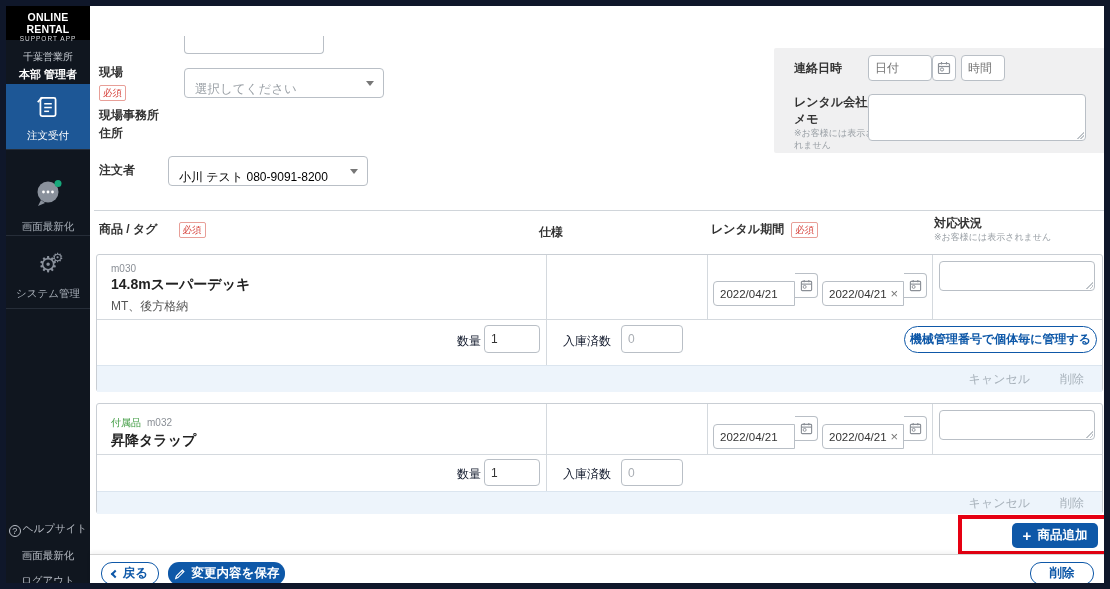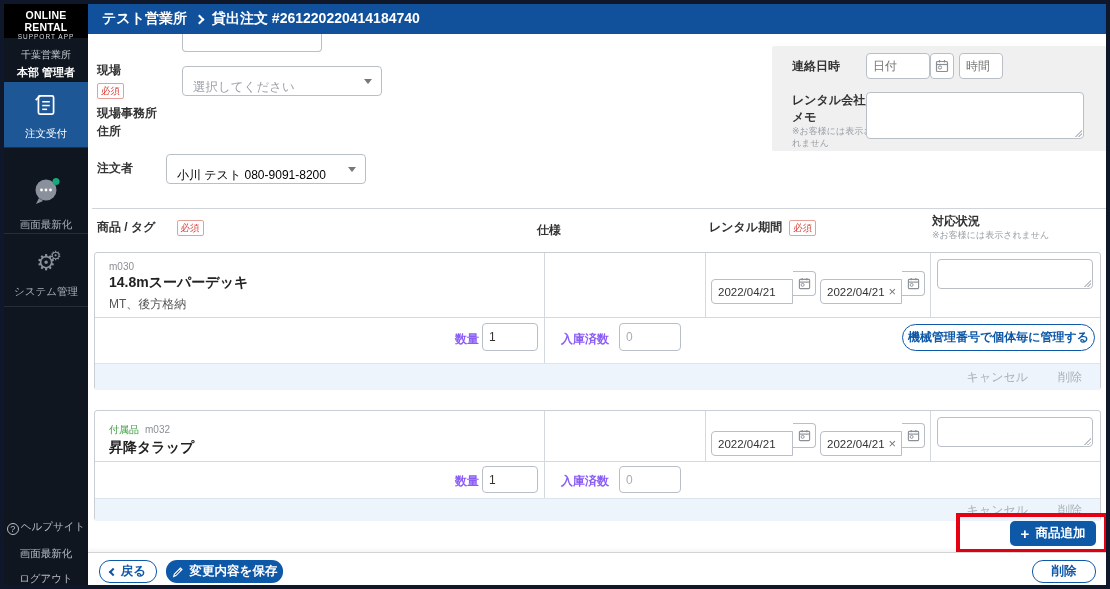--- a/index.html
+++ b/index.html
@@ -1,17 +1,17 @@
 <!DOCTYPE html>
 <html><head>
 <meta charset="utf-8">
 <style>
   * { box-sizing: border-box; margin: 0; padding: 0; }
   body { font-family: "Liberation Sans", "DejaVu Sans", sans-serif; background:#fff; }
-  .screen { position:relative; width:1110px; height:589px; border:4px solid #0f172a; background:#fff; overflow:hidden; }
+  .screen { position:relative; width:1110px; height:589px; border:6px solid #0f172a; background:#fff; overflow:hidden; }
   .abs { position:absolute; }
 
   
   .sidebar { position:absolute; left:0; top:0; width:84px; height:100%; background:#10161f; color:#aab1ba; }
   .logo { height:34px; background:#000; color:#fff; text-align:center; padding-top:5px; }
   .logo .l1 { font-size:10.5px; font-weight:bold; letter-spacing:0.2px; }
   .logo .l2 { font-size:6.5px; letter-spacing:1px; color:#d7dadf; }
   .userbox { text-align:center; margin-top:10px; }
   .userbox .office { font-size:10px; color:#c2c7ce; }
   .userbox .uname { font-size:11px; font-weight:bold; color:#fff; margin-top:3px; }
@@ -55,21 +55,21 @@
   
   .card { position:absolute; border:1px solid #c9ced4; border-radius:3px; background:#fff; }
   .vdiv { position:absolute; width:1px; background:#d4d9de; }
   .hdiv { position:absolute; left:0; right:0; height:1px; background:#d4d9de; }
   .cfoot { position:absolute; left:0; right:0; background:#edf4fb; border-top:1px solid #dbe5ef; display:flex; align-items:center; justify-content:flex-end; gap:30px; padding-right:18px; font-size:12px; color:#a8b2bb; }
   .cfoot span { cursor:pointer; }
   .code { font-size:10px; color:#8a8f96; }
   .tagg { font-size:10px; color:#3c9a3f; margin-right:6px; }
   .pname { font-size:14px; font-weight:bold; color:#222; margin-top:2px; }
   .pdesc { font-size:12px; color:#555; margin-top:4px; }
-  .inlbl { font-size:12px; font-weight:bold; color:#8b5cf6;text-align:center; }
+  .inlbl { font-size:12px; font-weight:normal; color:#0f172a;text-align:center; }
 
   .annot { position:absolute; border:4px solid #e60012; }
 
   
   .footbar { position:absolute; left:84px; right:0; top:548px; height:37px; background:#fff; border-top:1px solid #d4d4d4; box-shadow:0 -2px 4px rgba(0,0,0,0.05); }
 </style>
 </head>
 <body>
 
 <div class="screen">
@@ -125,25 +125,20 @@
       <span class="qmark">?</span><span>ヘルプサイト</span>
     </div>
     <div class="side-foot" style="top:543px;">
       <span>画面最新化</span>
     </div>
     <div class="side-foot" style="top:568px;">
       <span>ログアウト</span>
     </div>
   </div>
 
-  <div class="topbar">
-    <span>テスト営業所</span>
-    <span class="chev-r"></span>
-    <span>貸出注文 #261220220414184740</span>
-  </div>
 
   <div class="abs" style="left:178px; top:30px; width:140px; height:18px; border:1px solid #b9bfc6; border-top:none; border-radius:0 0 4px 4px;"></div>
 
   <div class="abs lbl" style="left:93px; top:58px;">現場</div>
   <div class="abs" style="left:93px; top:76px;"><span class="req">必須</span></div>
   <div class="sel" style="left:178px; top:62px; width:200px; height:30px;">
     <span class="ph">選択してください</span>
     <span class="caret"></span>
   </div>
 
@@ -239,21 +234,21 @@
     <div class="abs inlbl" style="left:466px; top:78px;">入庫済数</div>
     <input class="inp muted" style="left: 524px; top: 70px; width: 62px; height: 28px;" value="0">
     <button class="btn-line abs" style="left:807px; top:71px; width:193px; height:27px; border-radius:14px; font-size:12px;">機械管理番号で個体毎に管理する</button>
 
     <div class="cfoot" style="top:110px; height:27px;">
       <span>キャンセル</span>
       <span>削除</span>
     </div>
   </div>
 
-  <div class="card" style="left:90px; top:406px; width:1007px; height:111px;">
+  <div class="card" style="left:90px; top:397px; width:1007px; height:111px;">
     <div class="vdiv" style="left:449px; top:0; height:87px;"></div>
     <div class="vdiv" style="left:610px; top:0; height:50px;"></div>
     <div class="vdiv" style="left:835px; top:0; height:50px;"></div>
     <div class="hdiv" style="top:50px;"></div>
 
     <div class="abs" style="left:14px; top:8px;">
       <div>
         <span class="tagg">付属品</span><span class="code">m032</span>
       </div>
       <div class="pname">昇降タラップ</div>

